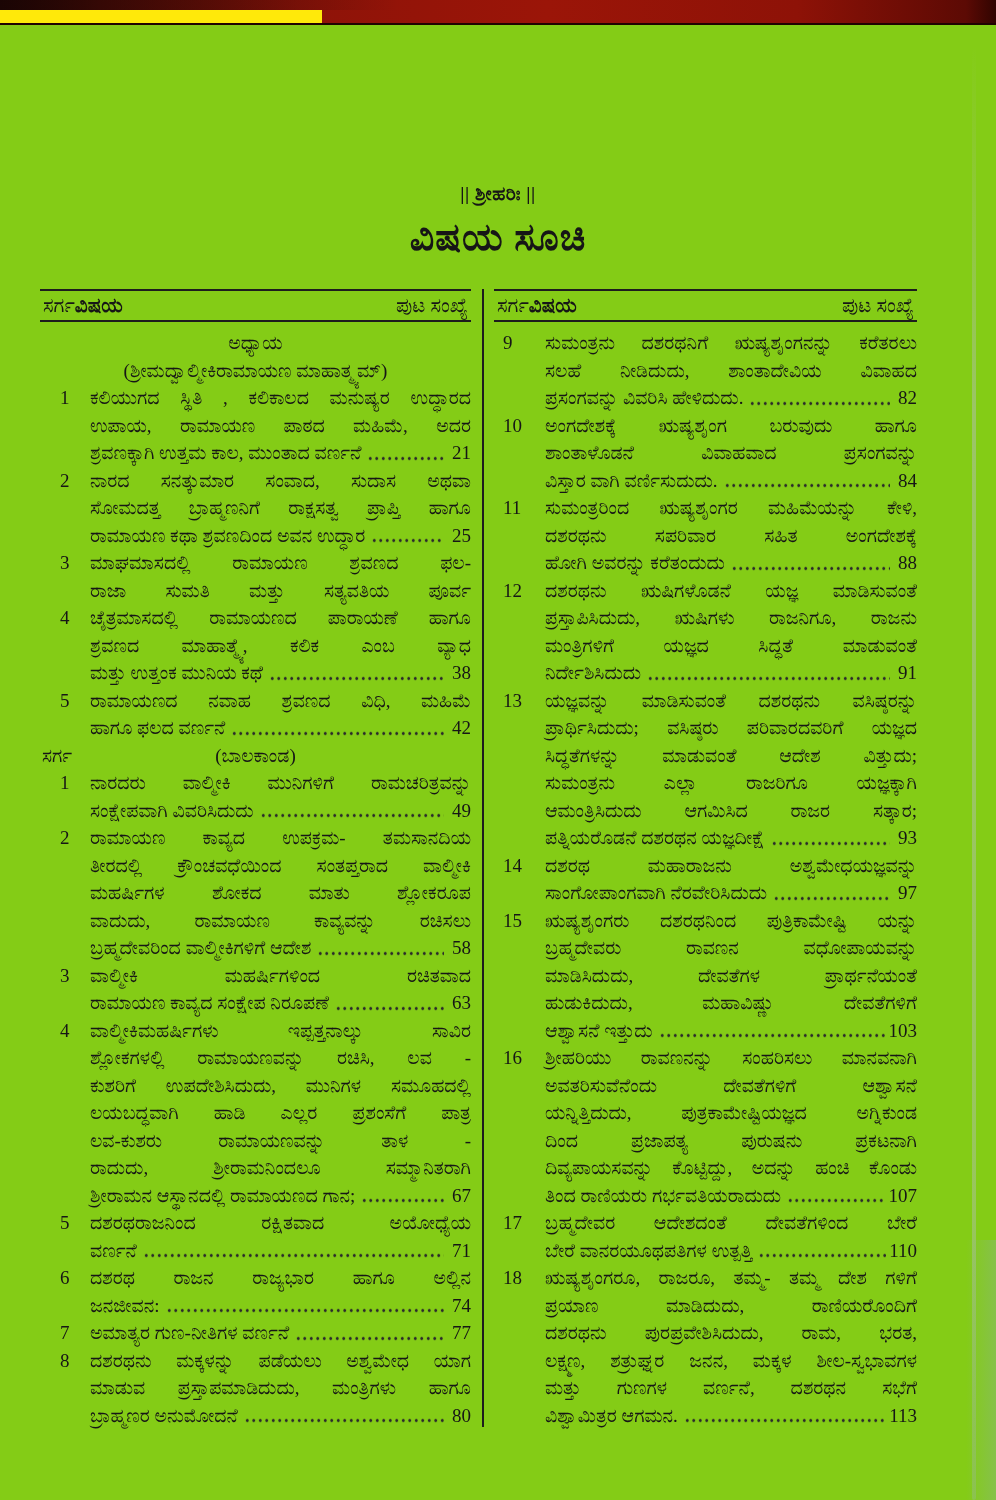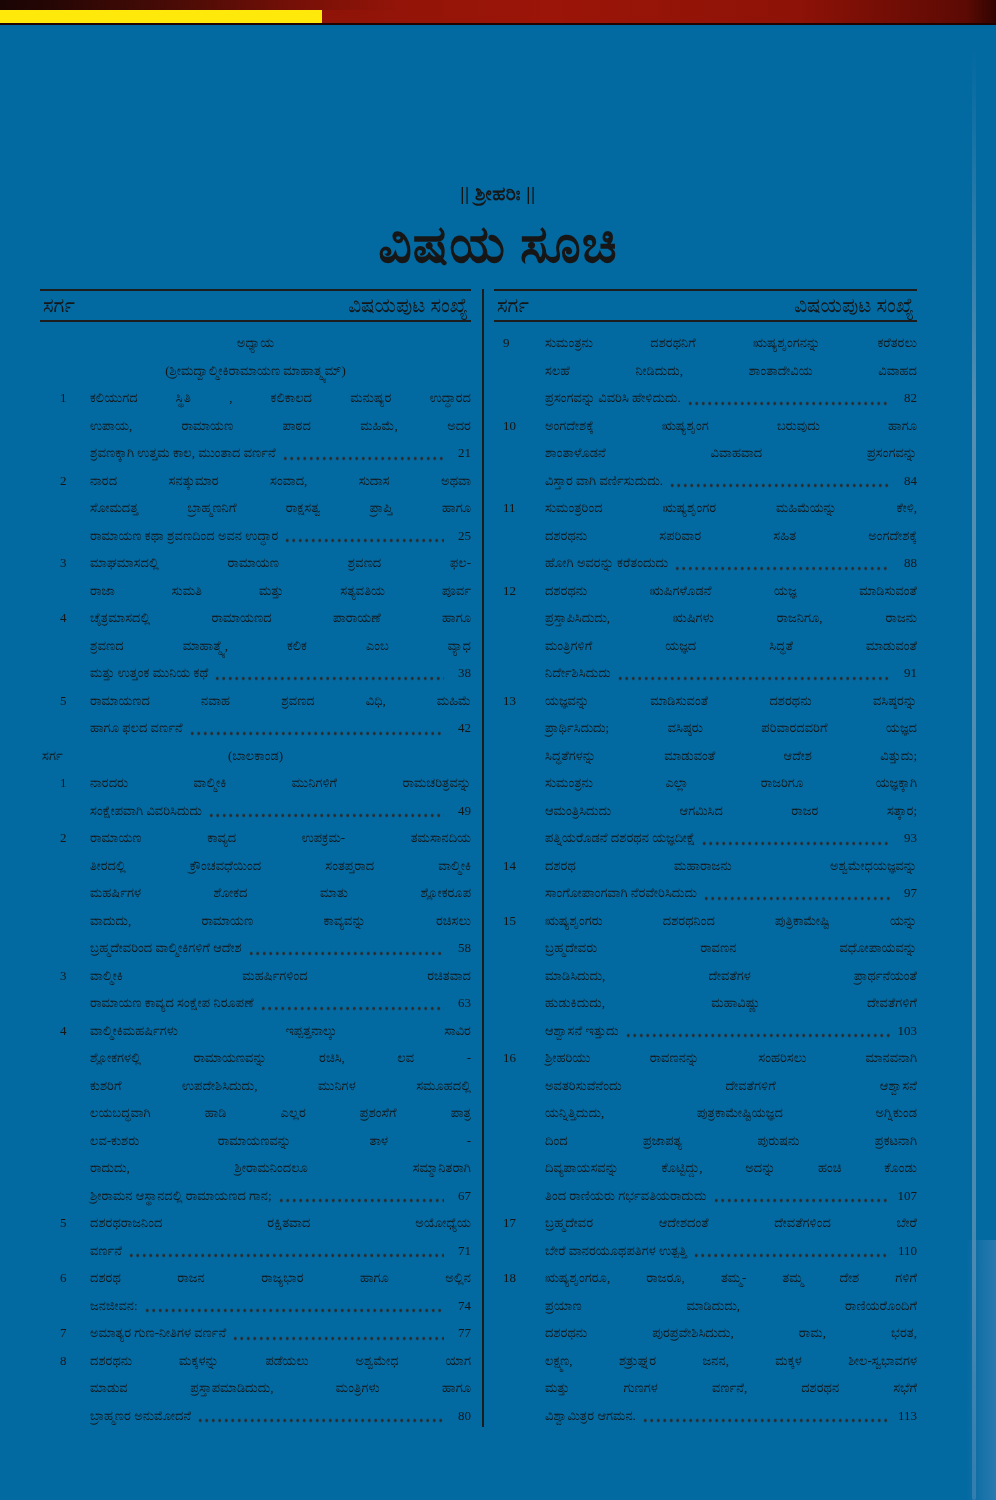--- a/index.html
+++ b/index.html
@@ -1,18 +1,18 @@
 <!DOCTYPE html>
 <html><head>
 <meta charset="utf-8">
 <style>
   html,body{margin:0;padding:0;background:#e8e8e8;}
   .sheet{
     position:relative;width:996px;height:1500px;margin:0 auto;
-    background:#0369a1;overflow:hidden;
+    background:#84cc16;overflow:hidden;
     font-family:"Liberation Serif","DejaVu Serif",serif;
     color:#161616;
   }
   
   .top-band{
     position:absolute;top:0;left:0;width:100%;height:23px;
     background:linear-gradient(90deg,#2e0502 0%,#5f0d05 10%,#8e1308 30%,#9b1508 55%,#8e1207 80%,#5c0a04 97%,#300401 100%);
     border-bottom:2px solid #200301;
   }
   .top-band .band-shade{
@@ -32,36 +32,36 @@
   .corner-tint{
     position:absolute;right:0;bottom:0;width:30px;height:260px;
     background:linear-gradient(to left,rgba(140,165,210,.28),rgba(140,165,210,0));
   }
   .invocation{
     position:absolute;top:183px;left:0;width:100%;
     text-align:center;font-size:19px;font-weight:bold;letter-spacing:.5px;
   }
   .title{
     position:absolute;top:215px;left:0;width:100%;
-    text-align:center;font-size:52px;font-weight:bold;letter-spacing:1px;
+    text-align:center;font-size:38px;font-weight:bold;letter-spacing:1px;
   }
   .divider{
     position:absolute;left:482px;top:289px;width:2px;height:1138px;
     background:#1d1d1d;
   }
   .col{position:absolute;top:289px;}
   .col-left{left:40px;width:431px;}
   .col-right{left:494px;width:423px;}
   .col-header{
     display:flex;justify-content:space-between;align-items:center;
     border-top:2px solid #1d1d1d;border-bottom:2px solid #1d1d1d;
     height:33px;font-size:20px;padding:0 3px;box-sizing:border-box;
   }
-  .col-header .h-mid{flex:1;text-align:right;}
-  .col-body{margin-top:7px;font-size:13px;line-height:27.5px;}
+  .col-header .h-mid{flex:1;text-align:left;font-weight:bold;}
+  .col-body{margin-top:7px;font-size:19px;line-height:27.5px;}
   .sec-head{position:relative;text-align:center;}
   .sec-head .left-label{position:absolute;left:2px;}
   .entry{display:flex;align-items:flex-start;}
   .entry .num{flex:0 0 50px;box-sizing:border-box;padding-left:20px;}
   .col-right .entry .num{flex:0 0 51px;padding-left:9px;}
   .entry .body{flex:1;min-width:0;}
   .line.just{text-align:justify;text-align-last:justify;}
   .lastline{display:flex;align-items:flex-start;}
   .lastline .lt{white-space:nowrap;}
   .lastline .dots{

